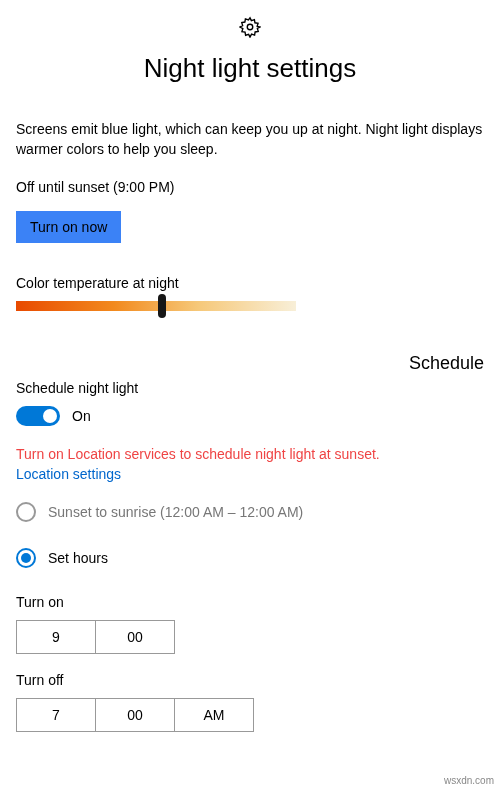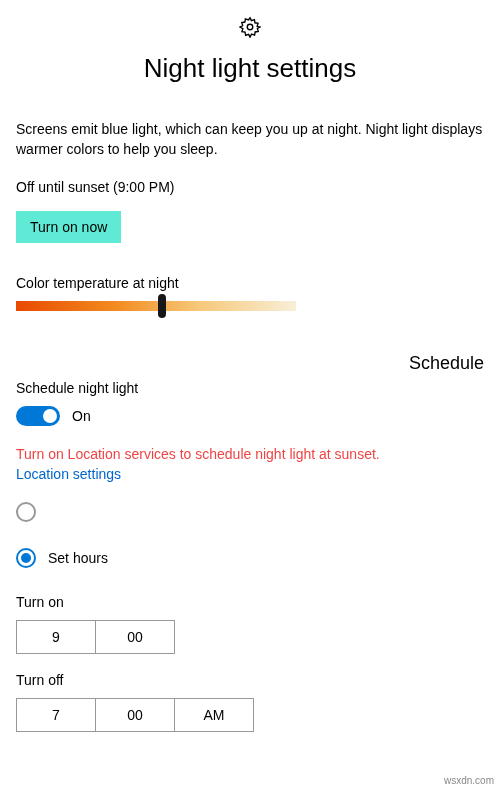--- a/index.html
+++ b/index.html
@@ -26,21 +26,21 @@
   }
   .description {
     line-height: 1.4;
     margin-bottom: 20px;
     margin-top: 36px;
   }
   .status {
     margin-bottom: 16px;
   }
   .btn {
-    background: #5eead4;
+    background: #3b82f6;
     border: none;
     padding: 8px 14px;
     font-size: 14px;
     font-family: inherit;
     cursor: pointer;
     margin-bottom: 26px;
   }
   .label-row { margin-bottom: 10px; margin-top: 6px; }
   .slider-track {
     width: 280px;
@@ -186,20 +186,21 @@
     <div class="toggle-knob"></div>
   </div>
   <span>On</span>
 </div>
 
 <div class="warning">Turn on Location services to schedule night light at sunset.</div>
 <span class="link">Location settings</span>
 
 <div class="radio-row">
   <div class="radio disabled"></div>
+  <span class="disabled-text">Sunset to sunrise (12:00 AM – 12:00 AM)</span>
 </div>
 
 <div class="radio-row">
   <div class="radio selected"></div>
   <span>Set hours</span>
 </div>
 
 <div class="label-row">Turn on</div>
 <div class="time-row">
   <div class="time-cell">9</div>

